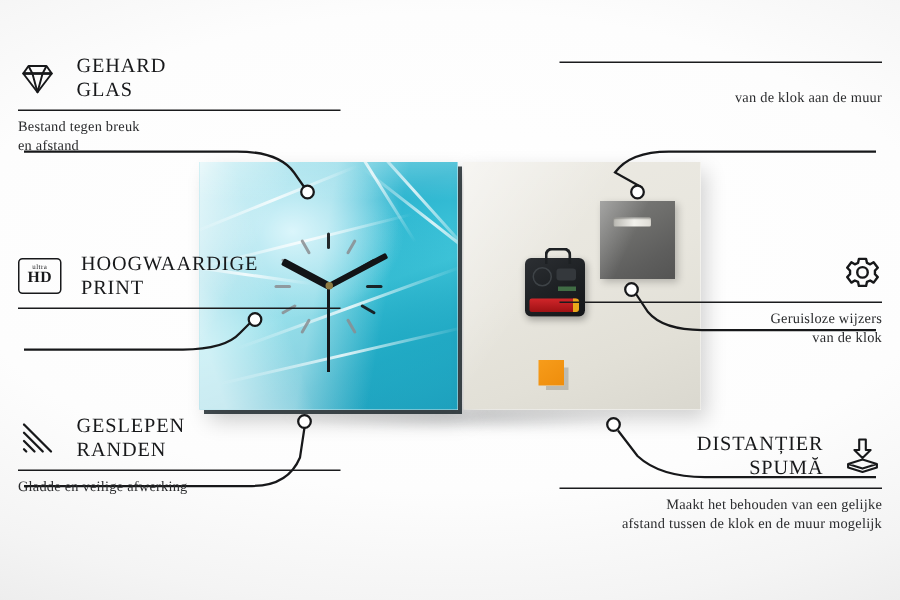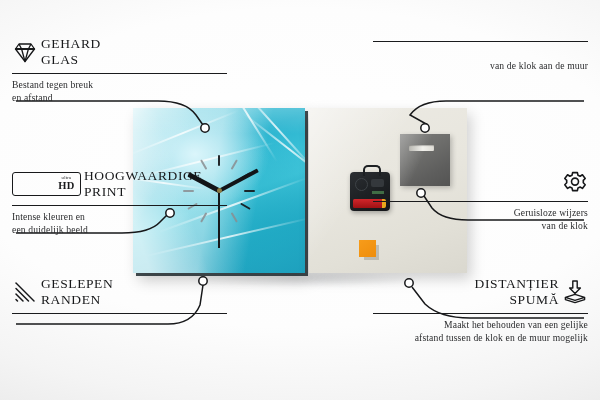--- a/index.html
+++ b/index.html
@@ -65,34 +65,34 @@
     position:absolute;left:50px;top:132px;width:17px;height:17px;
     background:linear-gradient(145deg,#f79c1a,#ee8d0c);
     box-shadow:4px 4px 0 -1px rgba(120,120,115,.35);
   }
   .shadowcast{position:absolute;left:140px;top:268px;width:330px;height:26px;background:radial-gradient(50% 50% at 50% 40%, rgba(90,95,100,.20), rgba(0,0,0,0) 72%);filter:blur(2px);}
 
   
   .callout{position:absolute;width:215px;}
   .callout.l{left:12px;text-align:left;}
   .callout.r{right:12px;text-align:right;}
-  .head{display:flex;align-items:center;gap:3px;}
+  .head{display:flex;align-items:center;gap:13px;}
   .callout.r .head{justify-content:flex-end;}
   .callout.l .head{justify-content:flex-start;}
   .ttl{font-size:13.5px;letter-spacing:.6px;line-height:1.18;color:#17181a;font-weight:400;text-transform:uppercase;}
   .rule{height:1.4px;background:#1a1b1d;margin:5px 0 5px 0;}
   .sub{font-size:9.6px;line-height:1.35;color:#2b2c2e;letter-spacing:.15px;}
   .ico{width:26px;height:26px;flex:0 0 26px;display:block;}
   .ico svg{display:block;width:26px;height:26px;}
-  .hdbadge{width:27px;height:22px;flex:0 0 27px;border:1.4px solid #18191b;border-radius:3px;display:flex;flex-direction:column;align-items:center;justify-content:center;line-height:1;padding-left:40px;}
+  .hdbadge{width:27px;height:22px;flex:0 0 27px;border:1.4px solid #18191b;border-radius:3px;display:flex;flex-direction:column;align-items:center;justify-content:center;line-height:1;}
   .hdbadge .u{font-size:4.6px;letter-spacing:.3px;color:#18191b;}
   .hdbadge .h{font-size:10.5px;font-weight:bold;color:#18191b;letter-spacing:.3px;margin-top:.5px;}
 
   #c1{top:36px;} #c2{top:168px;} #c3{top:276px;}
-  #c4{top:36px;} #c5{top:170px;} #c6{top:276px;text-align:right;}
+  #c4{top:36px;} #c5{top:170px;} #c6{top:288px;text-align:right;}
 
   svg#leaders{position:absolute;inset:0;width:600px;height:400px;pointer-events:none;}
   svg#leaders path{fill:none;stroke:#17181a;stroke-width:1.5;}
   svg#leaders circle{fill:#ffffff;stroke:#17181a;stroke-width:1.5;}
 </style>
 </head>
 <body>
 
 <div id="stage">
 
@@ -220,44 +220,43 @@
       <span class="hdbadge">
         <span class="u">ultra</span>
         <span class="h">HD</span>
       </span>
       <span class="ttl">
         <span>HOOGWAARDIGE</span><br>
         <span>PRINT</span>
       </span>
     </div>
     <div class="rule"></div>
-    <div class="sub">
-      <span>Intense kleuren en</span><br>
-      <span>een duidelijk beeld</span>
-    </div>
   </div>
 
   <div class="callout l" id="c3">
     <div class="head">
       <span class="ico">
         <svg viewBox="0 0 26 26">
             <g stroke="#17181a" stroke-width="1.5" stroke-linecap="round">
           <path d="M4 4 L22 22"></path>
               <path d="M4 9.5 L16.5 22"></path>
               <path d="M4 15 L11 22"></path>
               <path d="M4 20.5 L5.5 22"></path>
             </g>
           </svg>
       </span>
       <span class="ttl">
         <span>GESLEPEN</span><br>
         <span>RANDEN</span>
       </span>
     </div>
     <div class="rule"></div>
+    <div class="sub">
+      <span>Gladde en veilige afwerking</span>
+    </div>
   </div>
 
   <div class="callout r" id="c4">
     <div class="rule"></div>
     <div class="sub">
       <br>
       <span>van de klok aan de muur</span>
     </div>
   </div>
 

